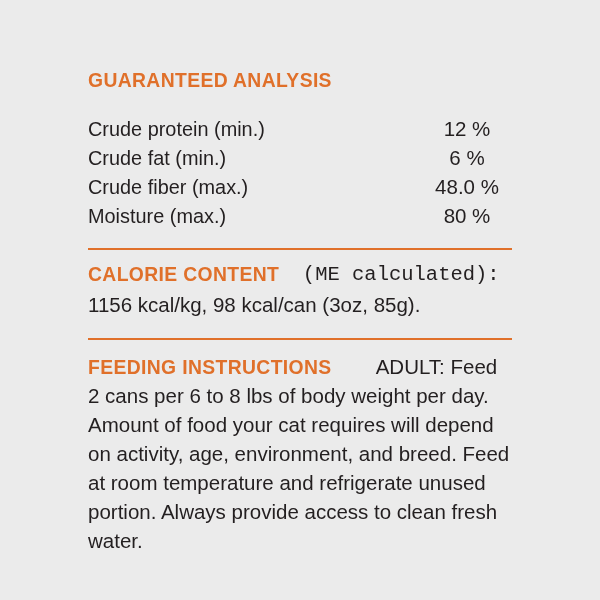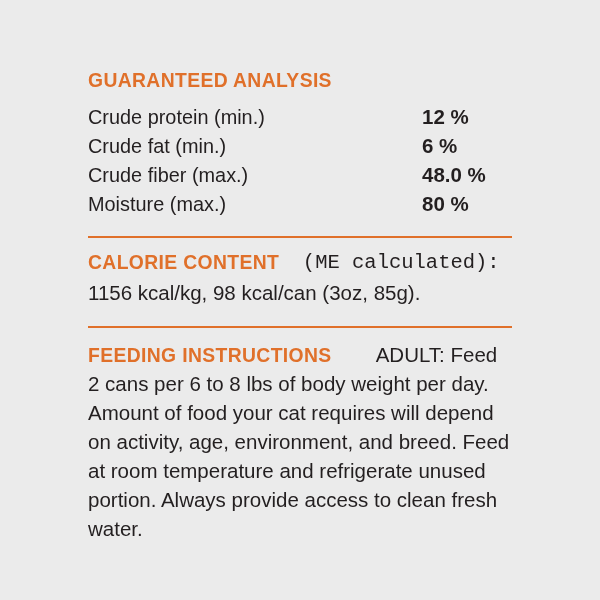--- a/index.html
+++ b/index.html
@@ -31,38 +31,37 @@
     letter-spacing: 0.4px;
     text-transform: uppercase;
     font-stretch: condensed;
     transform: scaleX(0.92);
     transform-origin: left center;
     white-space: nowrap;
   }
 
   
   .ga-list {
-    margin-top: 10px;
+    margin-top: 22px;
   }
   .ga-row {
     display: flex;
     align-items: baseline;
     justify-content: space-between;
     font-size: 20.5px;
     line-height: 29px;
     white-space: nowrap;
   }
   .ga-name {
     transform: scaleX(0.97);
     transform-origin: left center;
   }
   .ga-value {
-    text-align: left;
+    text-align: center;
     min-width: 90px;
-    font-weight: bold;
   }
 
   .divider {
     border: 0;
     border-top: 2px solid #e0702a;
     margin: 18px 0 12px 0;
     width: 100%;
   }
 
   .calorie-line1 {

